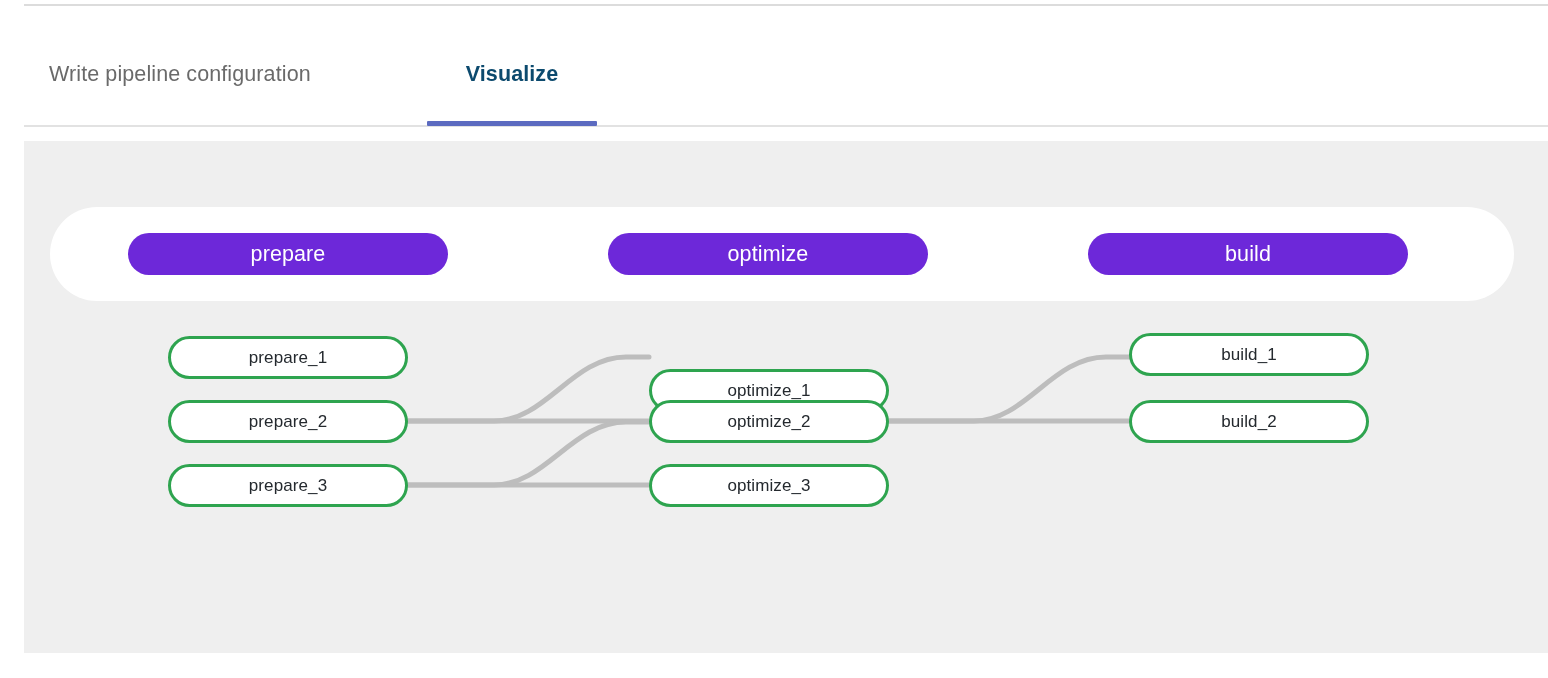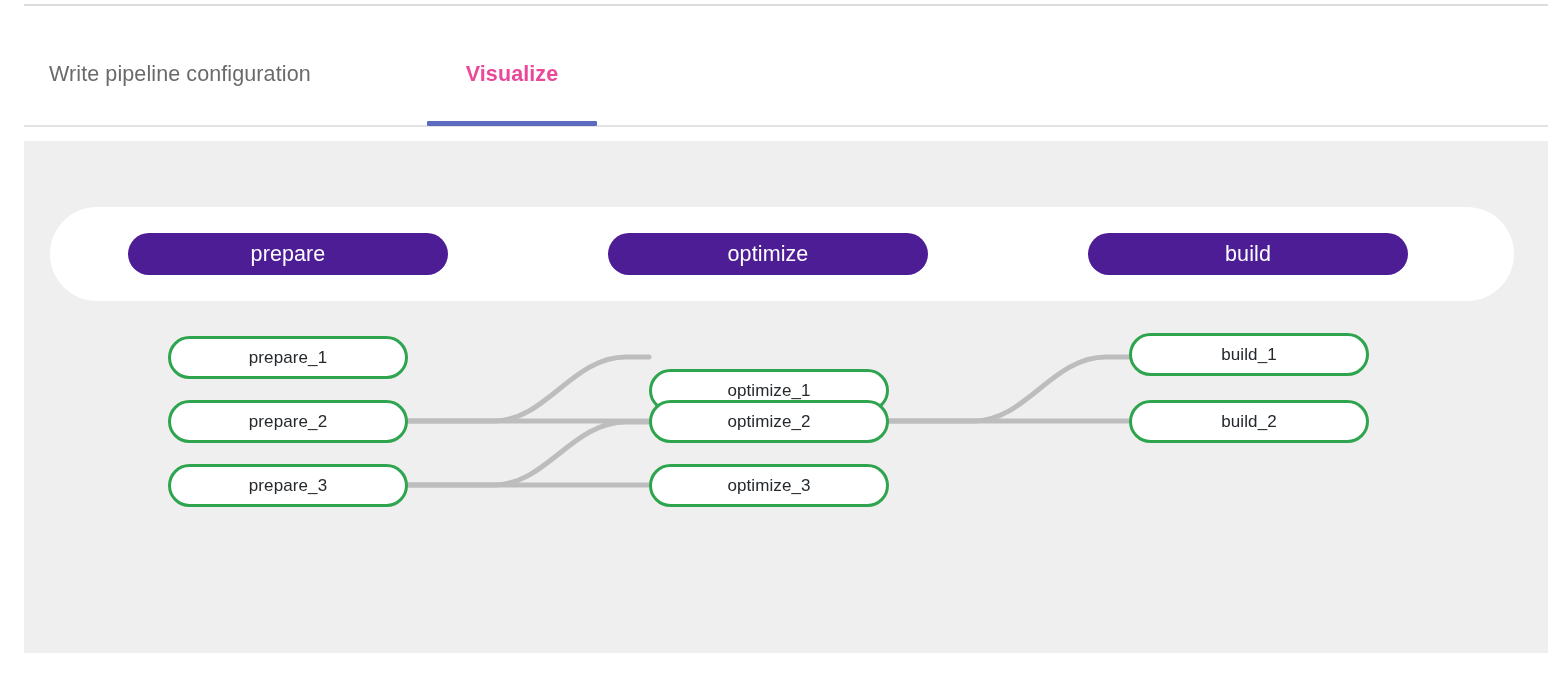--- a/index.html
+++ b/index.html
@@ -71,21 +71,21 @@
   .tab-write .tab-label {
     color: #6a6a6a;
     font-weight: 400;
   }
   .tab-visualize {
     left: 403px;
     width: 170px;
     justify-content: center;
   }
   .tab-visualize .tab-label {
-    color: #ec4899;
+    color: #0c4a6e;
     font-weight: 700;
   }
   .tab-underline {
     position: absolute;
     left: 427px;
     top: 121px;
     width: 170px;
     height: 5px;
     background: #5c6bc0;
     border-radius: 1px;
@@ -110,21 +110,21 @@
     width: 1464px;    
     height: 94px;
     background: #ffffff;
     border-radius: 47px;
   }
   .stage-pill {
     position: absolute;
     top: 26px;
     height: 42px;
     border-radius: 21px;
-    background: #4c1d95;
+    background: #6d28d9;
     color: #ffffff;
     font-size: 21.5px;
     display: flex;
     align-items: center;
     justify-content: center;
     letter-spacing: 0.1px;
     box-sizing: border-box;
   }
 
   

